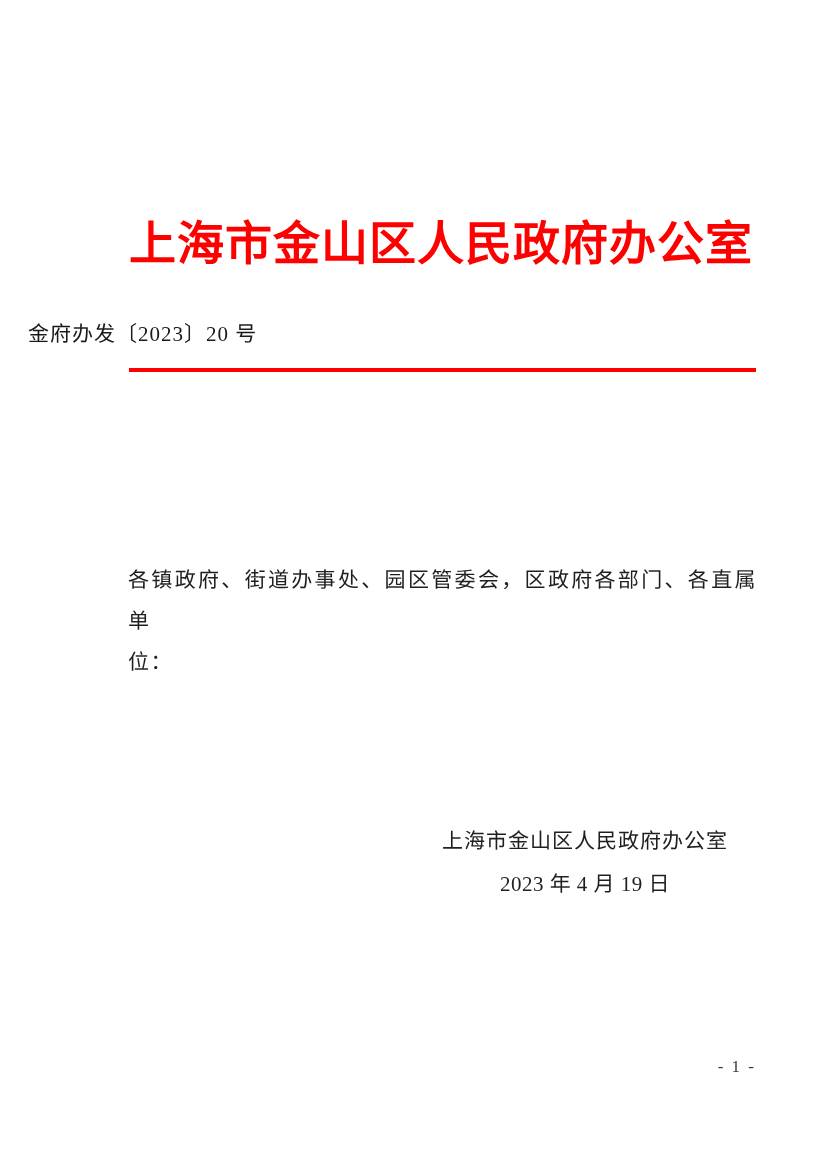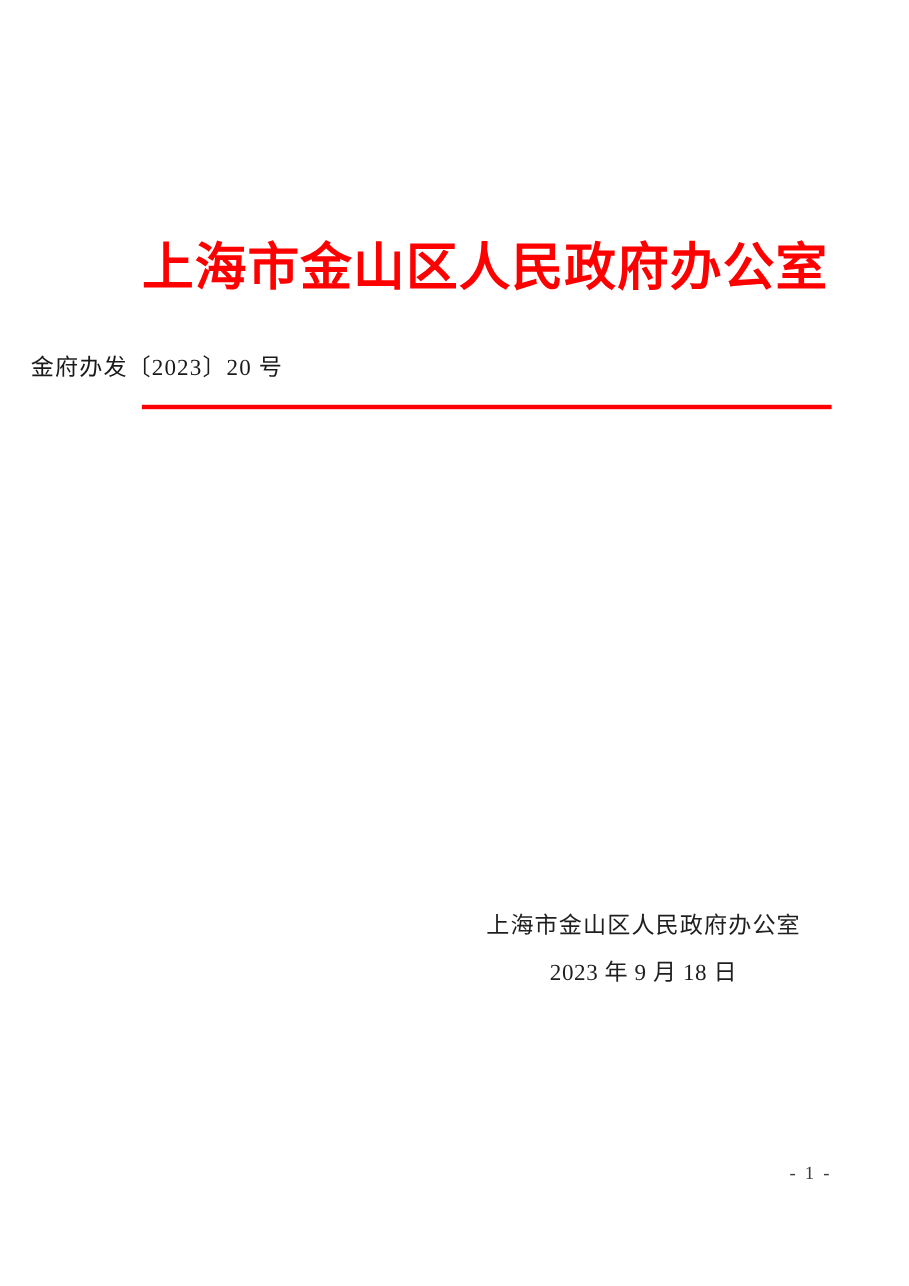--- a/index.html
+++ b/index.html
@@ -104,22 +104,24 @@
 <div class="page">
 
   <div class="agency-name">上海市金山区人民政府办公室</div>
 
   <div class="doc-number">金府办发〔2023〕20 号</div>
 
   <div class="red-rule"></div>
 
 
   <div class="body-block">
+    <p class="salutation multiline">各镇政府、街道办事处、园区管委会，区政府各部门、各直属单
+位：</p>
   </div>
 
   <div class="signature-block">
     <div class="signer">上海市金山区人民政府办公室</div>
-    <div class="sign-date">2023 年 9 月 18 日</div>
+    <div class="sign-date">2023 年 4 月 19 日</div>
   </div>
 
   <div class="page-number">- 1 -</div>
 
 </div>
 
 </body></html>

